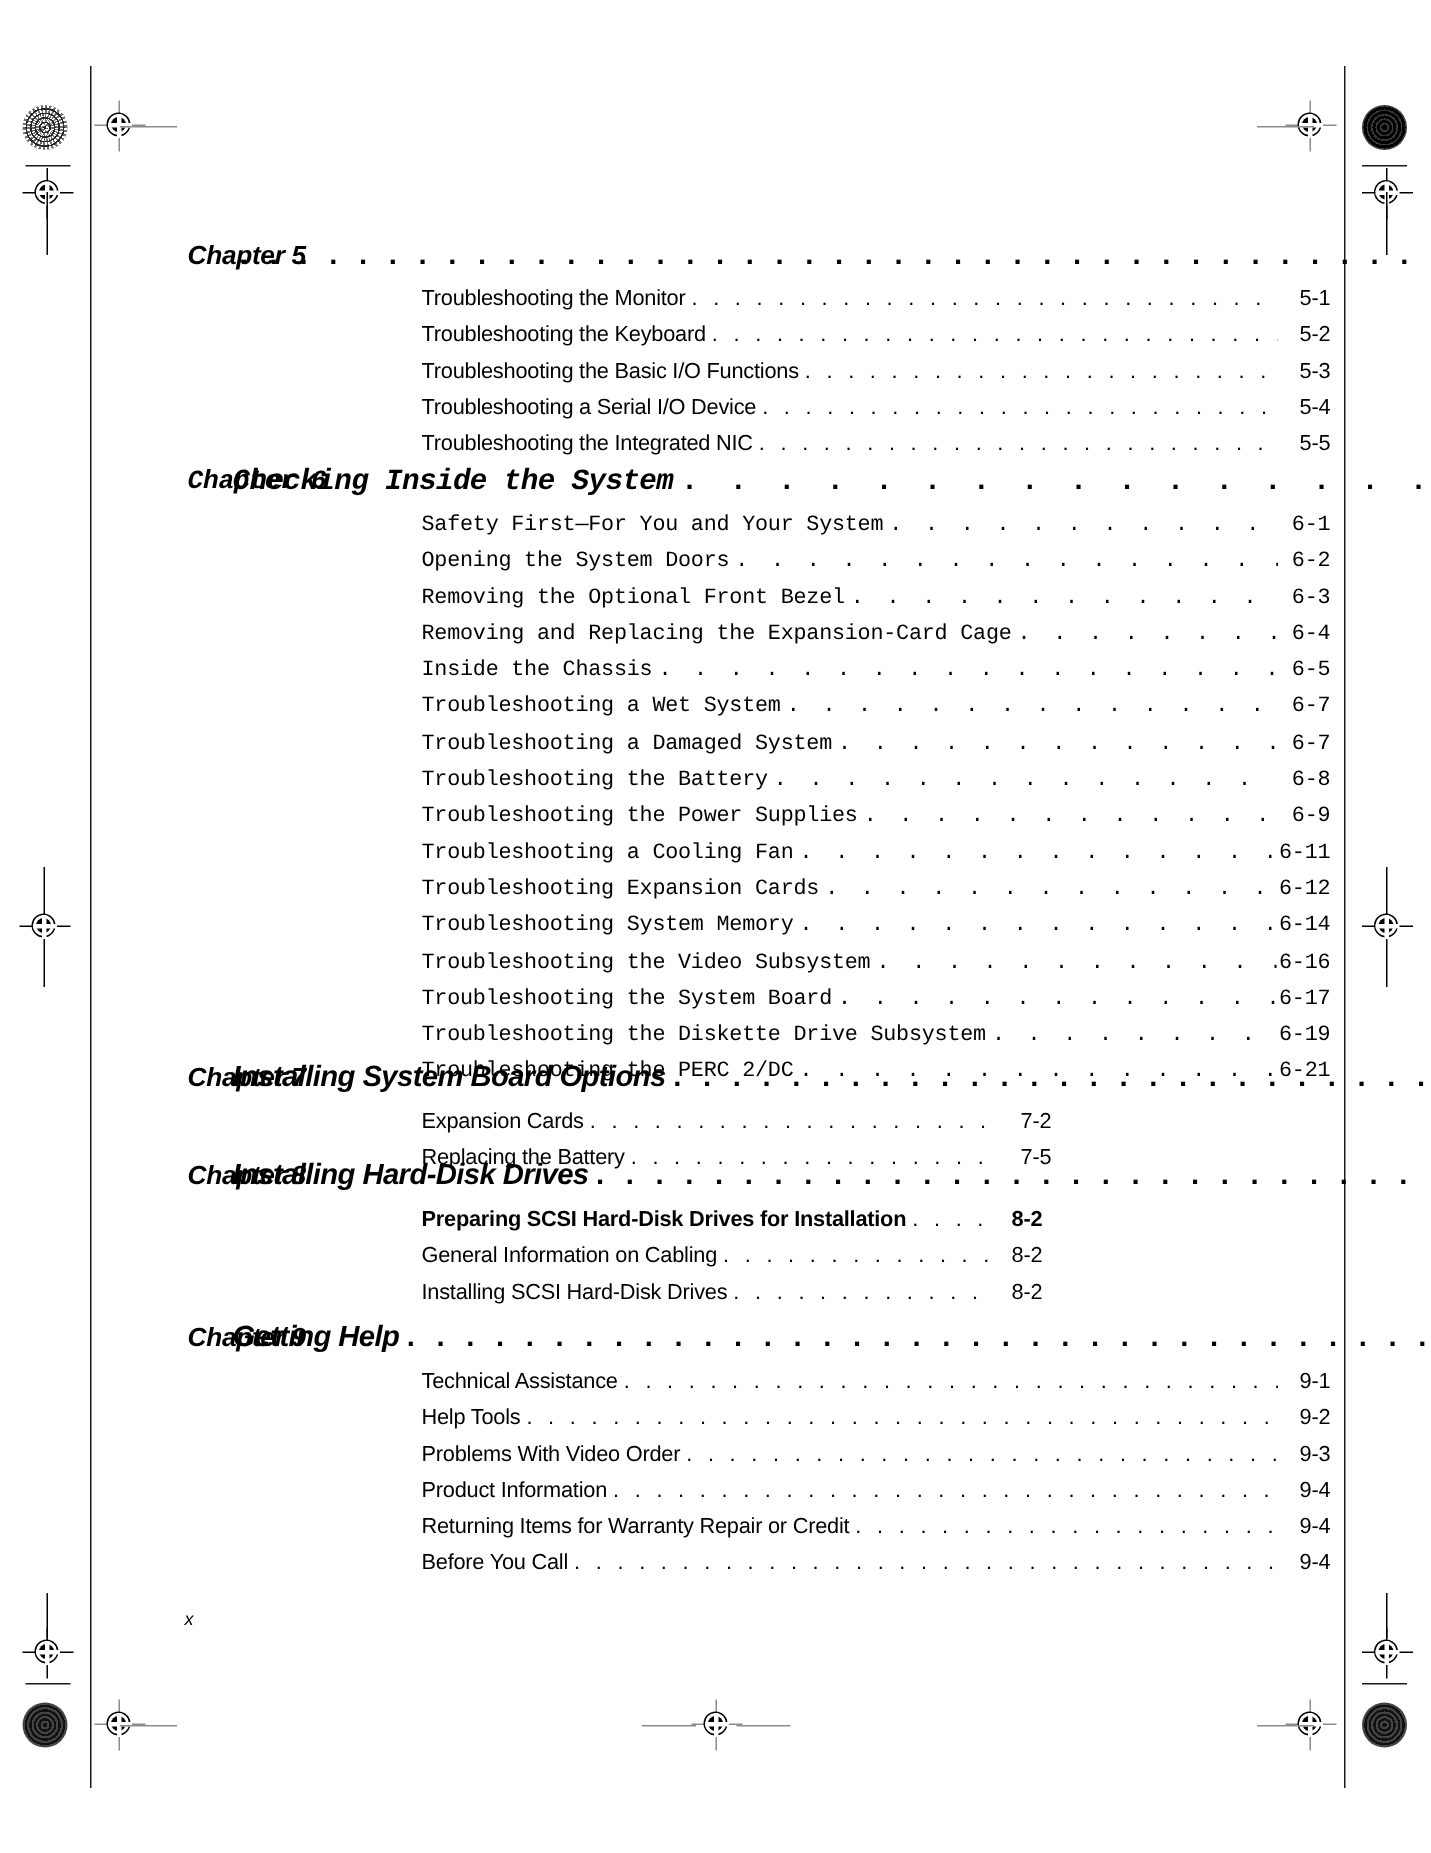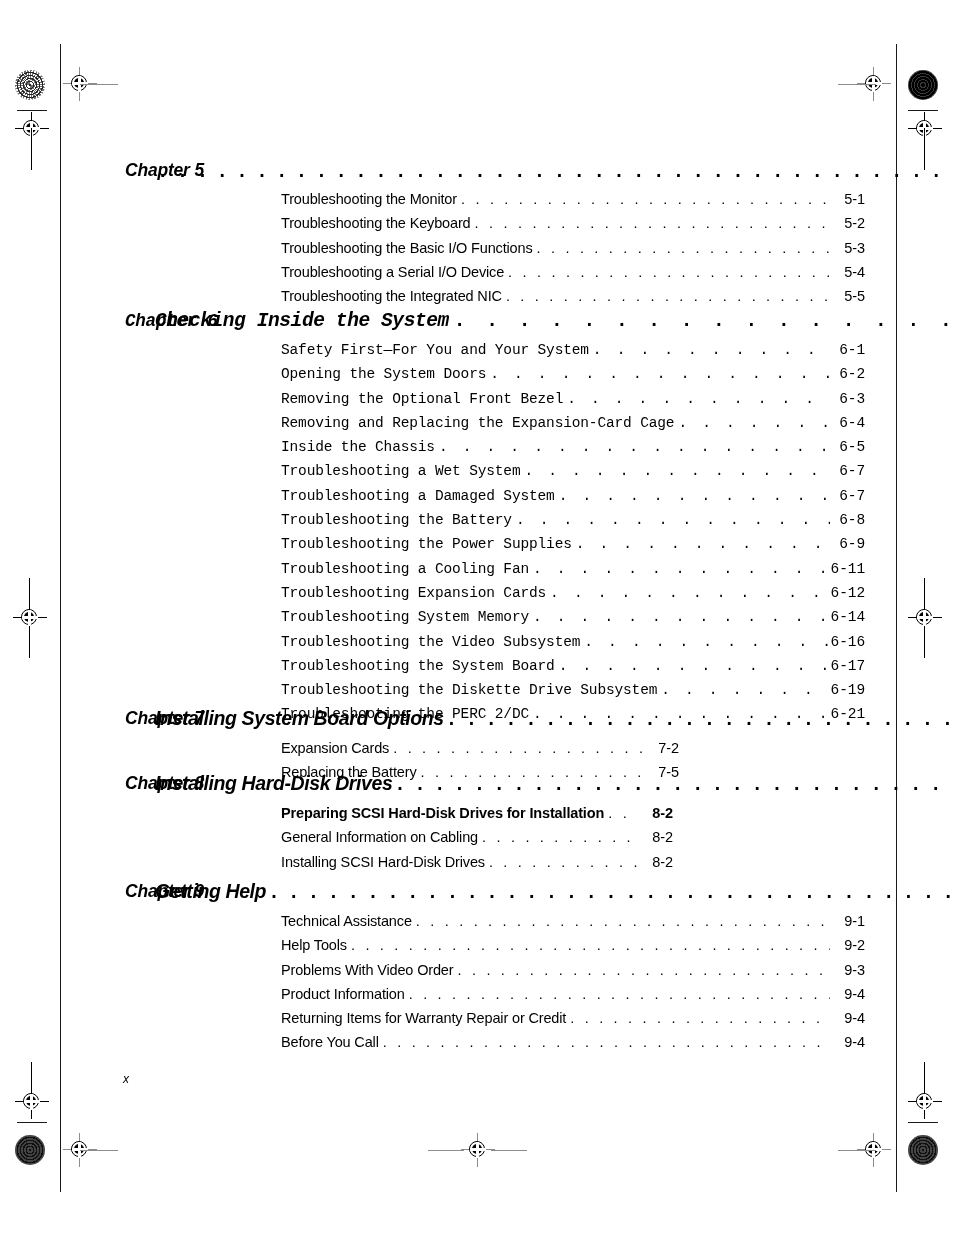--- a/index.html
+++ b/index.html
@@ -164,21 +164,21 @@
     letter-spacing: 4.5px;
     margin: 0 3px 0 5px;
     line-height: 1;
     color: #000;
   }
 
   .entry-row {
     display: flex;
     align-items: baseline;
     padding-left: 281px;
-    padding-right: 89px;
+    padding-right: 67px;
     height: 24.3px;
   }
   .entry-title {
     font-size: 14.5px;
     white-space: nowrap;
     letter-spacing: -0.15px;
   }
   .entry-row.bold .entry-title,
   .entry-row.bold .entry-page { font-weight: bold; }
   .entry-leader {

